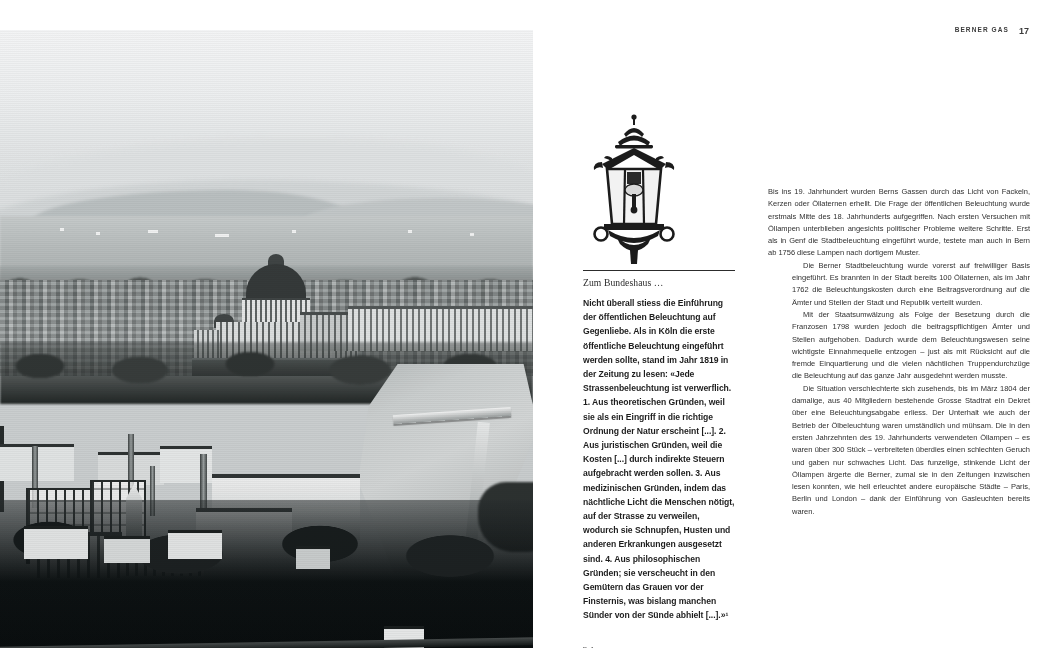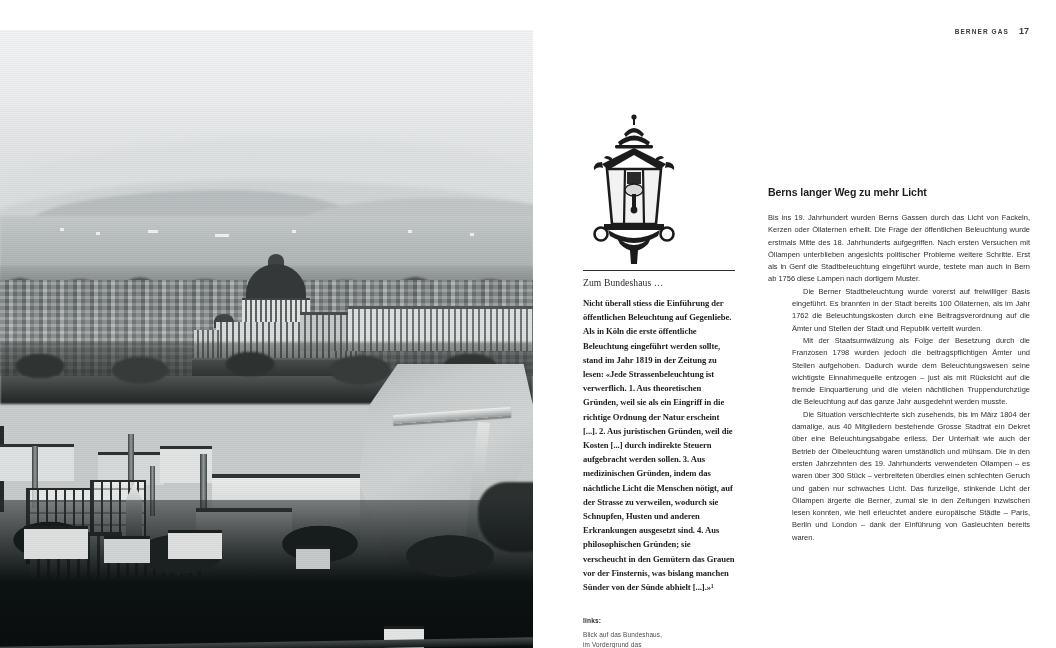--- a/index.html
+++ b/index.html
@@ -364,21 +364,21 @@
     position: absolute;
     left: 533px; top: 0;
     width: 523px; height: 648px;
     background: #ffffff;
   }
 
   .running-head {
     position: absolute;
     right: 27px; top: 26px;
     display: flex;
-    align-items: center;
+    align-items: flex-start;
     gap: 10px;
     font-size: 6.5px;
     letter-spacing: 1.1px;
     color: #3b3b3b;
     font-weight: 700;
   }
   .running-head .folio { font-size: 9px; letter-spacing: 0; }
 
   
   .lantern {
@@ -404,21 +404,21 @@
   }
   .side-title {
     font-family: "Liberation Serif", serif;
     font-size: 9.6px;
     color: #2b2b2b;
     font-weight: 400;
     margin: 0 0 8px 0;
     letter-spacing: .1px;
   }
   .side-body {
-    font-family: Liberation Serif, serif;
+    font-family: Liberation Sans, sans-serif;
     font-weight: 700;
     font-size: 8.6px;
     line-height: 14.2px;
     color: #1d1d1d;
     margin: 0;
     letter-spacing: -.05px;
   }
   .caption {
     margin-top: 22px;
     font-size: 6.4px;
@@ -593,21 +593,20 @@
 
       <div class="caption">
         <span class="caption-label">links:</span>
         <span class="caption-line">Blick auf das Bundeshaus,</span>
         <span class="caption-line">im Vordergrund das</span>
 
       </div>
     </div>
 
     <div class="main-col">
-      <h1 class="article-title">Berns langer Weg zu mehr Licht</h1>
       <p class="body-p">Bis ins 19. Jahrhundert wurden Berns Gassen durch das Licht von Fackeln, Kerzen oder Öllaternen erhellt. Die Frage der öffentlichen Beleuchtung wurde erstmals Mitte des 18. Jahrhunderts aufgegriffen. Nach ersten Versuchen mit Öllampen unterblieben angesichts politischer Probleme weitere Schritte. Erst als in Genf die Stadtbeleuchtung eingeführt wurde, testete man auch in Bern ab 1756 diese Lampen nach dortigem Muster.</p>
       <p class="body-p">Die Berner Stadtbeleuchtung wurde vorerst auf freiwilliger Basis eingeführt. Es brannten in der Stadt bereits 100 Öllaternen, als im Jahr 1762 die Beleuchtungskosten durch eine Beitragsverordnung auf die Ämter und Stellen der Stadt und Republik verteilt wurden.</p>
       <p class="body-p">Mit der Staatsumwälzung als Folge der Besetzung durch die Franzosen 1798 wurden jedoch die beitragspflichtigen Ämter und Stellen aufgehoben. Dadurch wurde dem Beleuchtungswesen seine wichtigste Einnahmequelle entzogen – just als mit Rücksicht auf die fremde Einquartierung und die vielen nächtlichen Truppendurchzüge die Beleuchtung auf das ganze Jahr ausgedehnt werden musste.</p>
       <p class="body-p">Die Situation verschlechterte sich zusehends, bis im März 1804 der damalige, aus 40 Mitgliedern bestehende Grosse Stadtrat ein Dekret über eine Beleuchtungsabgabe erliess. Der Unterhalt wie auch der Betrieb der Ölbeleuchtung waren umständlich und mühsam. Die in den ersten Jahrzehnten des 19. Jahrhunderts verwendeten Öllampen – es waren über 300 Stück – verbreiteten überdies einen schlechten Geruch und gaben nur schwaches Licht. Das funzelige, stinkende Licht der Öllampen ärgerte die Berner, zumal sie in den Zeitungen inzwischen lesen konnten, wie hell erleuchtet andere europäische Städte – Paris, Berlin und London – dank der Einführung von Gasleuchten bereits waren.</p>
     </div>
 
   </div>
 </div>
 
 </body></html>

